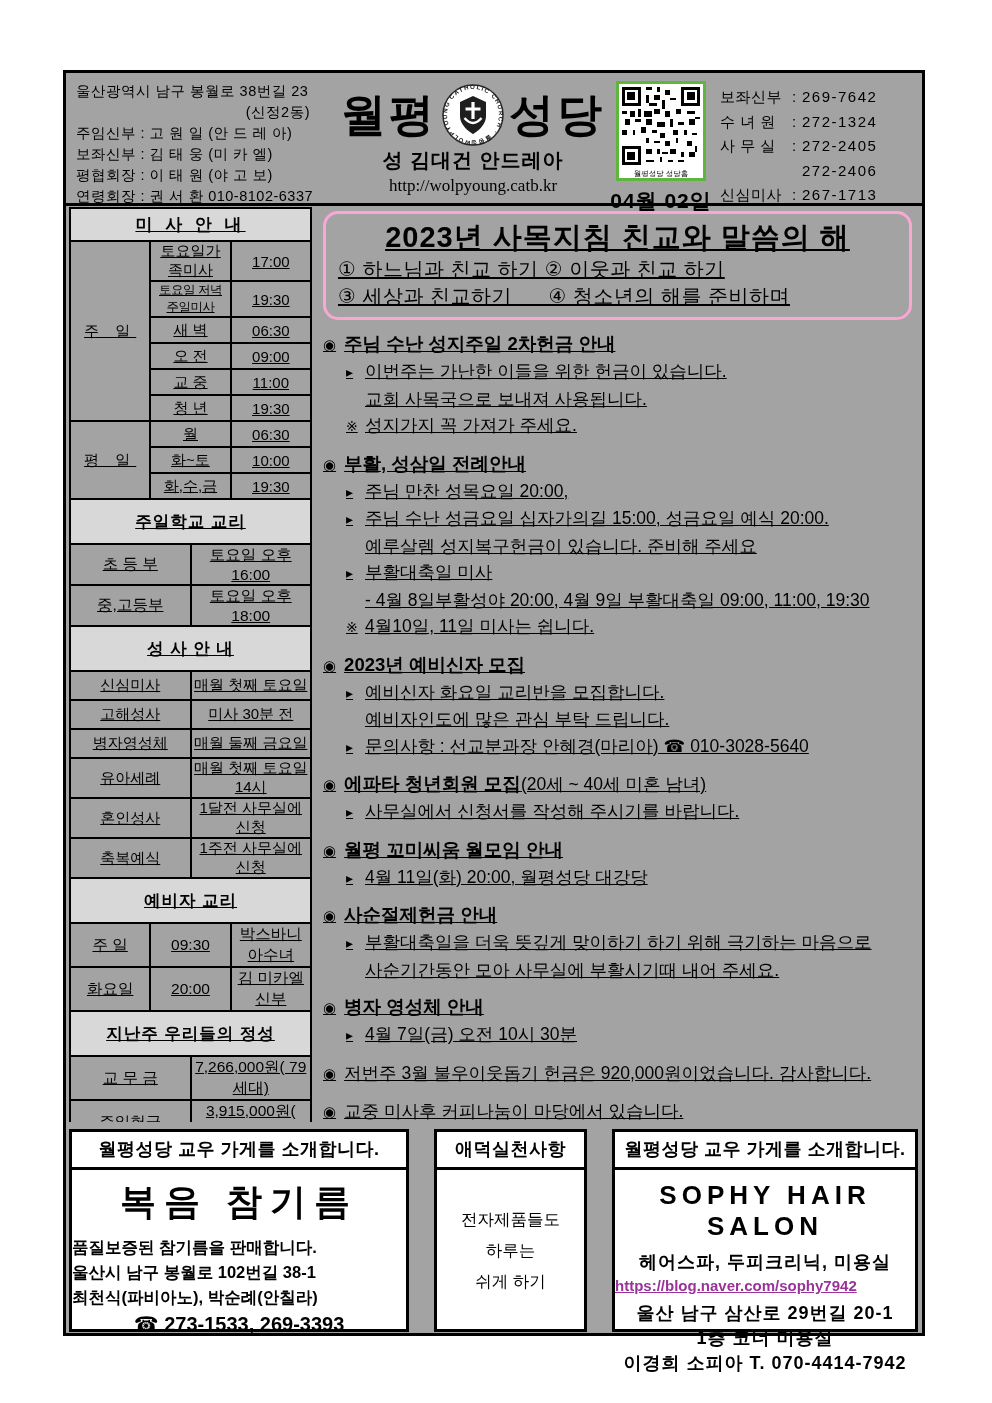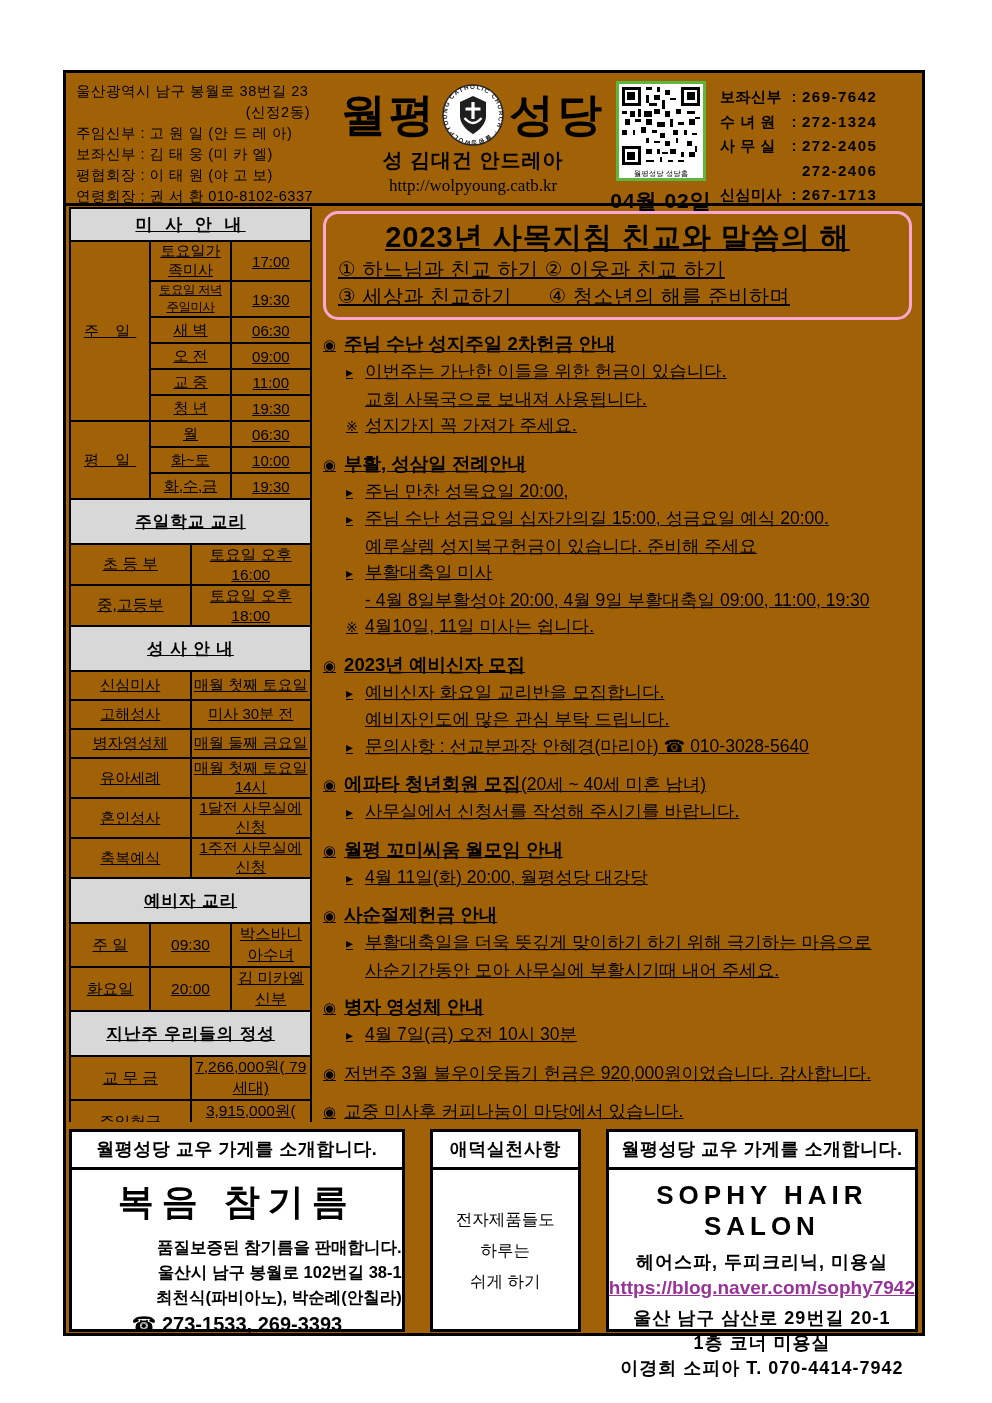--- a/index.html
+++ b/index.html
@@ -4,37 +4,37 @@
 <style>
   * { margin:0; padding:0; box-sizing:border-box; }
   html,body { background:#fff; }
   body {
     width:992px; height:1403px; position:relative;
     font-family:"Liberation Sans","DejaVu Sans",sans-serif;
     color:#000;
   }
   .outer {
     position:absolute; left:63px; top:70px; width:862px; height:1266px;
-    border:3px solid #000; display:flex; flex-direction:column; background:#a16207;
+    border:3px solid #000; display:flex; flex-direction:column; background:#a3a3a3;
   }
   
   .header { display:flex; border-bottom:3px solid #000; height:133px; padding:8px 6px 4px 10px; }
   .h-left { width:262px; font-size:14.5px; line-height:21px; letter-spacing:.5px; }
   .addr2 { text-align:right; padding-right:28px; }
   .h-center { flex:1; text-align:center; padding-top:2px; }
   .title-row { display:flex; align-items:center; justify-content:center; gap:4px; }
   .church-name { font-size:45px; font-weight:900; letter-spacing:3px; }
   .patron { font-size:20px; font-weight:700; margin-top:0px; letter-spacing:1px; }
   .url { font-family:"Liberation Serif","DejaVu Serif",serif; font-size:17px; margin-top:2px; }
   .h-right { width:308px; display:flex; gap:6px; }
   .qr-col { width:106px; text-align:center; }
   .qr-box { width:90px; height:100px; border:3px solid var(--qr_border_green,#5fb63c); margin:0 auto; padding:3px 3px 0; background:#fff; }
   .qr-caption { font-size:7.5px; line-height:10px; letter-spacing:0; }
   .date { font-size:21px; font-weight:800; margin-top:6px; letter-spacing:1px; }
-  .contacts { flex:1; font-size:15px; padding-top:4px;font-weight:bold; }
+  .contacts { flex:1; font-size:15px; padding-top:4px; }
   .contact-line { display:flex; line-height:24.5px; }
   .c-label { width:66px; letter-spacing:.5px; }
   .c-colon { width:16px; text-align:center; }
   .c-value { letter-spacing:1.5px; }
   
   .middle { display:flex; height:916px; padding:3px 4px 0 3px; overflow:hidden;text-decoration:underline; }
   .sidebar { width:243px; flex:none; }
   table { width:100%; border-collapse:collapse; table-layout:fixed; margin-top:-2px; }
   th,td { border:2px solid #000; text-align:center; padding:0 2px; overflow:hidden; }
   th { background:var(--table_header_gray,#d8d8d8); font-weight:700; }
@@ -69,27 +69,27 @@
   .n-line { display:flex; padding-left:23px; font-size:17.5px; line-height:26.5px; white-space:pre-wrap; }
   .nm { width:19px; flex:none; font-size:14px; padding-top:1px; }
   
   .bottom { display:flex; gap:25px; margin:7px 4px 0 3px; height:203px; }
   .box { border:3px solid #000; background:#fff; }
   .box-header { border-bottom:3px solid #000; text-align:center; font-weight:800; font-size:18px; padding:5px 0 6px; letter-spacing:.5px; }
   .box-left { width:340px; }
   .box-mid { width:153px; }
   .box-right { flex:1; }
   .shop-name { text-align:center; font-size:36px; font-weight:900; letter-spacing:8px; margin-top:8px; }
-  .shop-line { text-align:right; font-size:16.5px; font-weight:700; line-height:25px; }
+  .shop-line { text-align:left; font-size:16.5px; font-weight:700; line-height:25px; }
   .shop-phone { text-align:center; font-size:20px; font-weight:800; margin-top:2px; }
   .box-left .shop-lines { margin-top:8px; }
   .mid-lines { text-align:center; font-size:16.5px; line-height:31px; padding-top:34px; }
   .salon-name { text-align:center; font-size:26px; font-weight:800; letter-spacing:5px; margin-top:10px; }
   .salon-sub { text-align:center; font-size:18px; font-weight:800; margin-top:8px; letter-spacing:1px; }
-  .salon-link { display:block; text-align:center; font-size:19px; font-weight:700; color:var(--link_purple,#993399); text-decoration:underline; margin-top:3px; }
+  .salon-link { display:block; font-size:15px; font-weight:700; color:var(--link_purple,#993399); text-decoration:underline; margin-top:3px; }
   .salon-line { text-align:center; font-size:18px; font-weight:800; line-height:25px; letter-spacing:1px; }
   .salon-lines { margin-top:7px; }
   .logo-svg { display:block; }
 </style>
 </head>
 <body>
 
 <div class="outer">
 
   <div class="header">

